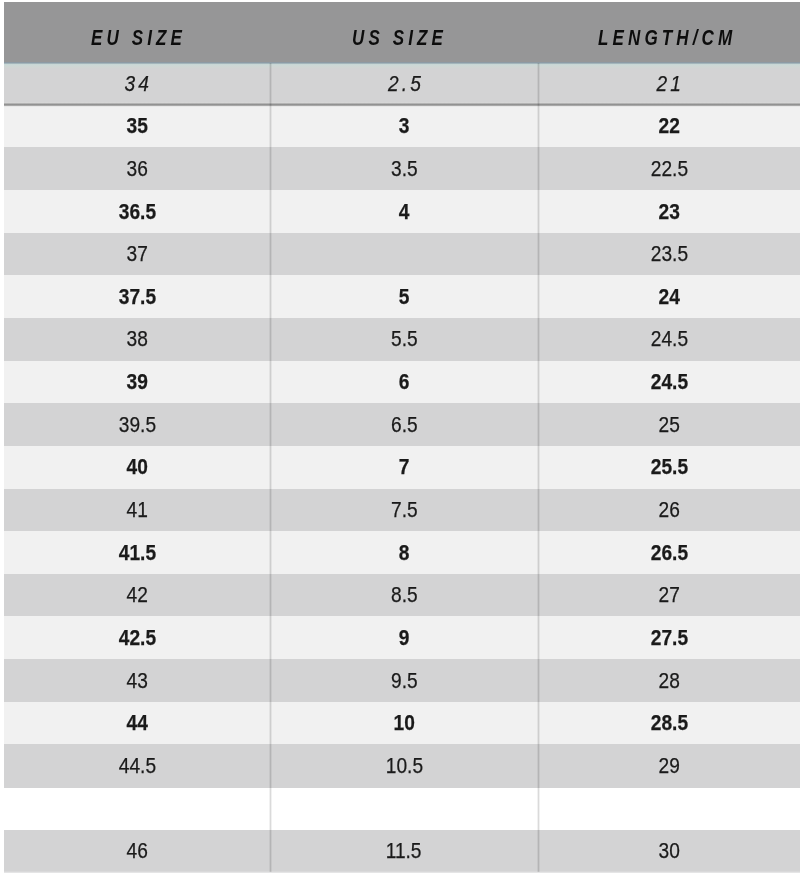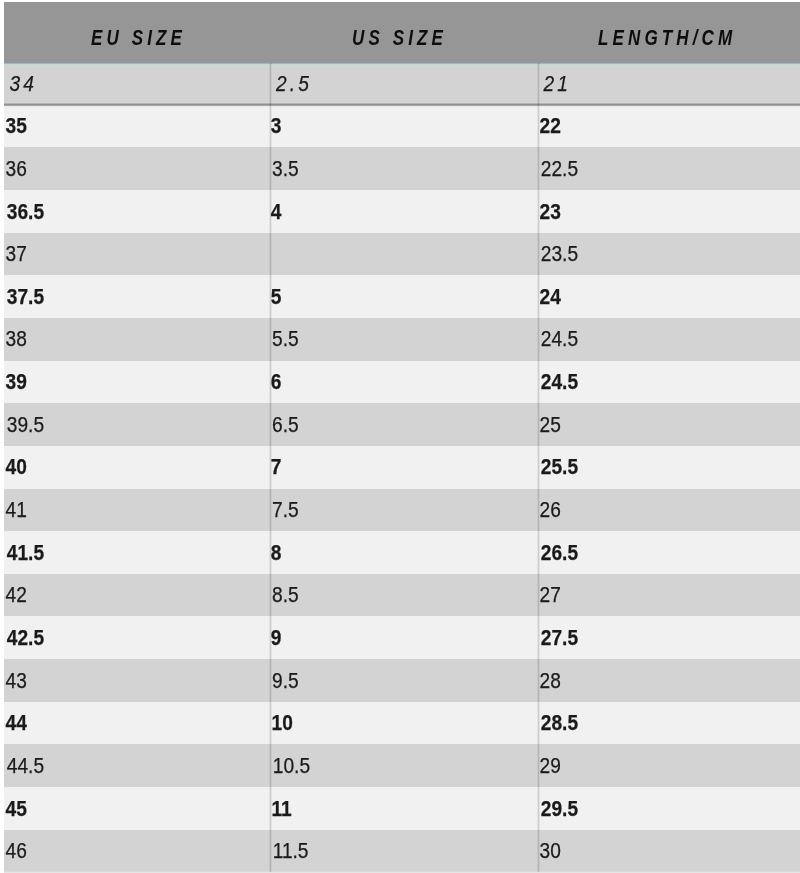--- a/index.html
+++ b/index.html
@@ -68,21 +68,21 @@
     width: 796px;
     height: 43.65px;
   }
   .row.odd  { background: #d3d3d4; }
   .row.even { background: #f1f1f1; font-weight: bold; }
   .row .cell {
     position: absolute;
     top: 0.6px;
     height: 26px;
     line-height: 42.65px;
-    text-align: left;
+    text-align: center;
     white-space: nowrap;
   }
   .row .cell > span {
     display: inline-block;
     color: #1a1a1a;
     font-size: 22px;
     transform: scaleX(0.87) translateZ(0);
     -webkit-font-smoothing: antialiased;
     -webkit-text-stroke: 0.25px #1a1a1a;
   }
@@ -251,25 +251,20 @@
       <div class="row even" style="top: 639.75px;">
         <div class="cell c0"><span>44</span></div>
         <div class="cell c1"><span>10</span></div>
         <div class="cell c2"><span>28.5</span></div>
       </div>
       <div class="row odd" style="top: 682.4px;">
         <div class="cell c0"><span>44.5</span></div>
         <div class="cell c1"><span>10.5</span></div>
         <div class="cell c2"><span>29</span></div>
       </div>
-      <div class="row even" style="top: 725.05px;">
-        <div class="cell c0"><span>45</span></div>
-        <div class="cell c1"><span>11</span></div>
-        <div class="cell c2"><span>29.5</span></div>
-      </div>
       <div class="row odd" style="top: 767.7px; padding-left: 44px;">
         <div class="cell c0"><span>46</span></div>
         <div class="cell c1"><span>11.5</span></div>
         <div class="cell c2"><span>30</span></div>
       </div>
     </div>
 
   <div class="bottom-fade"></div>
 
 </div>

